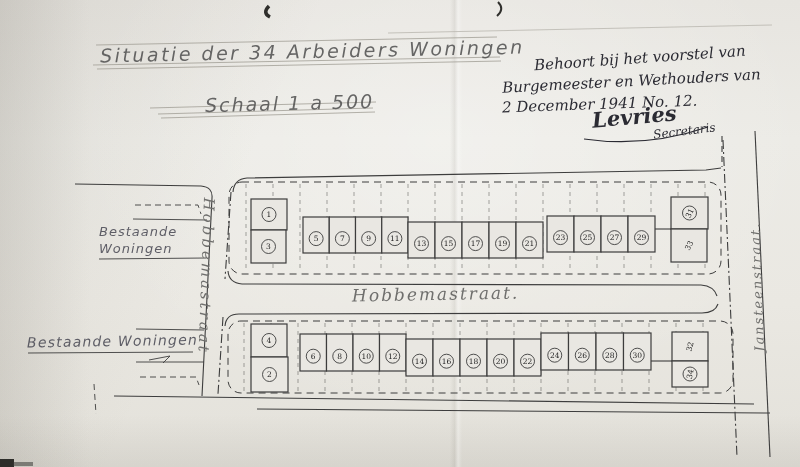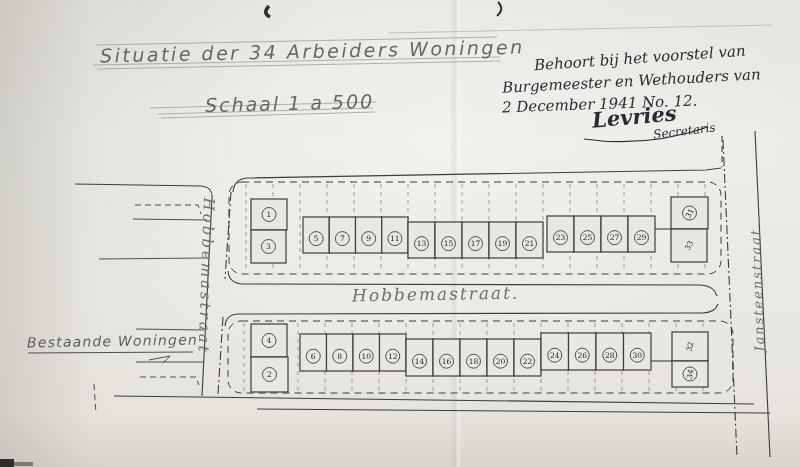--- a/index.html
+++ b/index.html
@@ -278,17 +278,21 @@
   <div class="txt hand note1">Behoort bij het voorstel van</div>
   <div class="txt hand note2">Burgemeester en Wethouders van</div>
   <div class="txt hand note3">2 December 1941 No. 12.</div>
   <div class="txt hand sig">Levries</div>
   <div class="txt hand sigtitle">Secretaris</div>
 
   <div class="txt street street-mid">Hobbemastraat.</div>
   <div class="txt street street-left">Hobbemastraat</div>
   <div class="txt street street-right">Jansteenstraat.</div>
 
+  <div class="txt existing exist-upper">
+    <span style="display:block">Bestaande</span>
+    <span style="display:block">Woningen</span>
+  </div>
   <div class="txt existing exist-lower">Bestaande Woningen</div>
 
   <div class="overlay scan-mark1"></div>
   <div class="overlay scan-mark2"></div>
 </div>
 
 </body></html>

